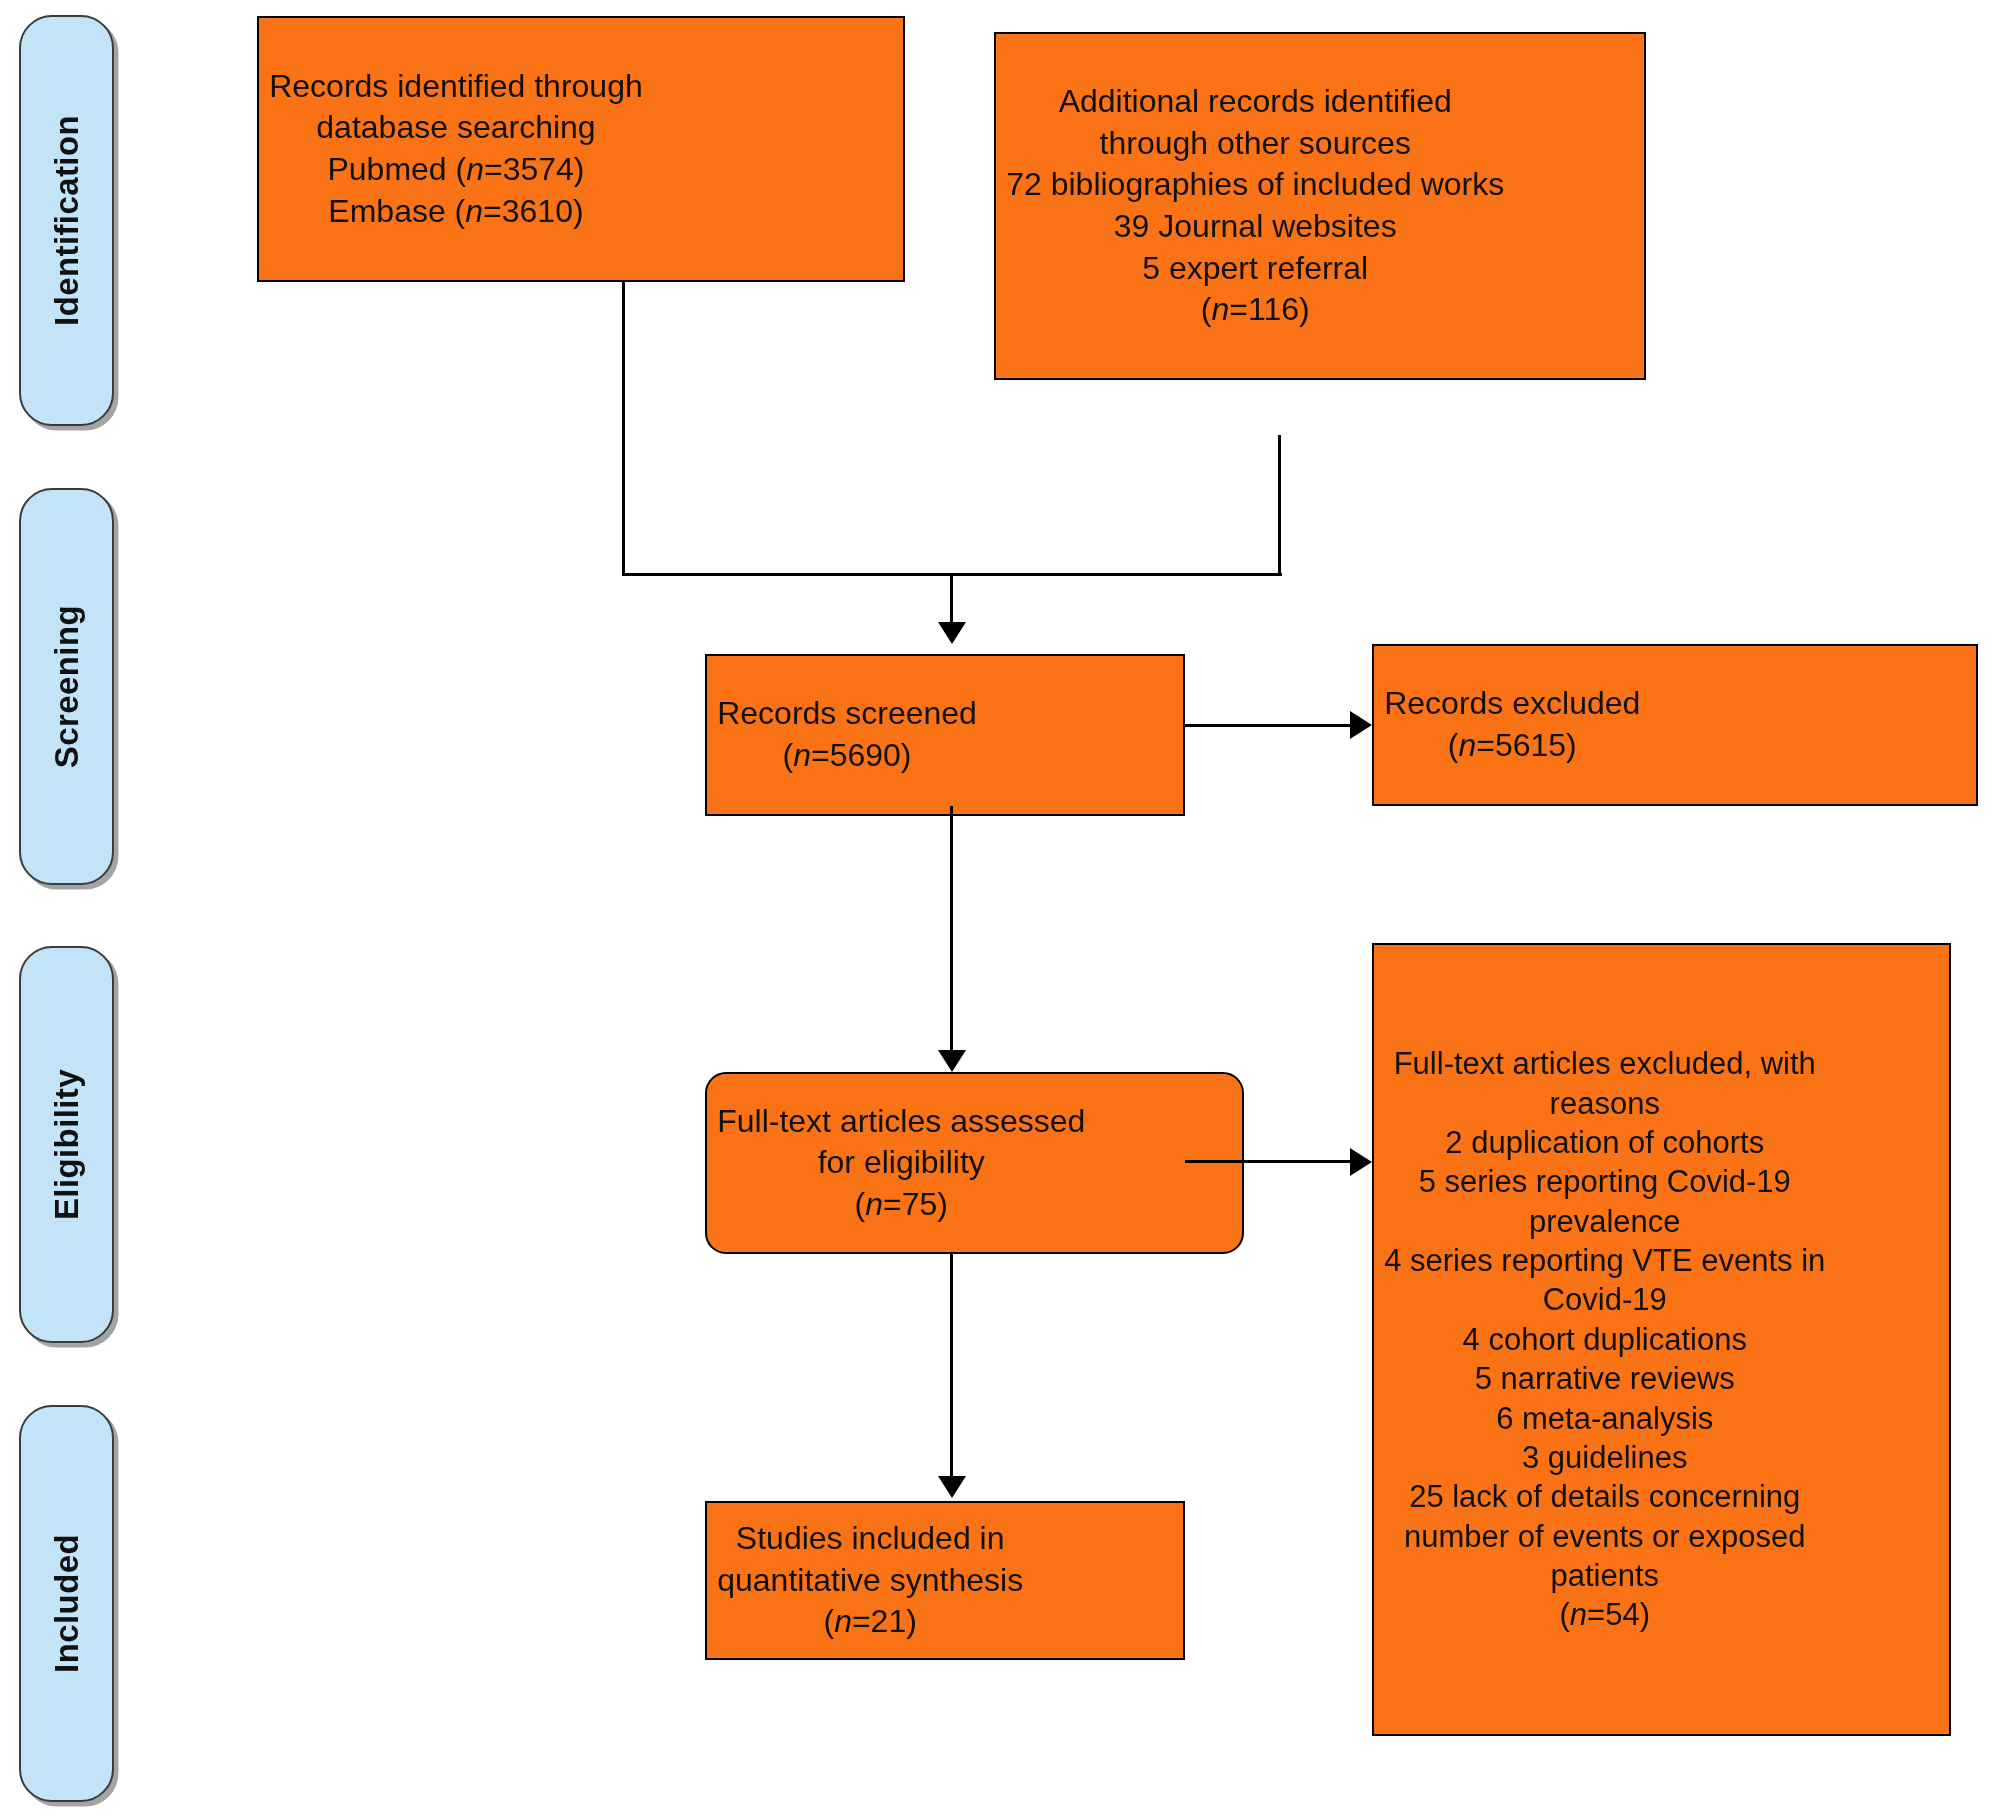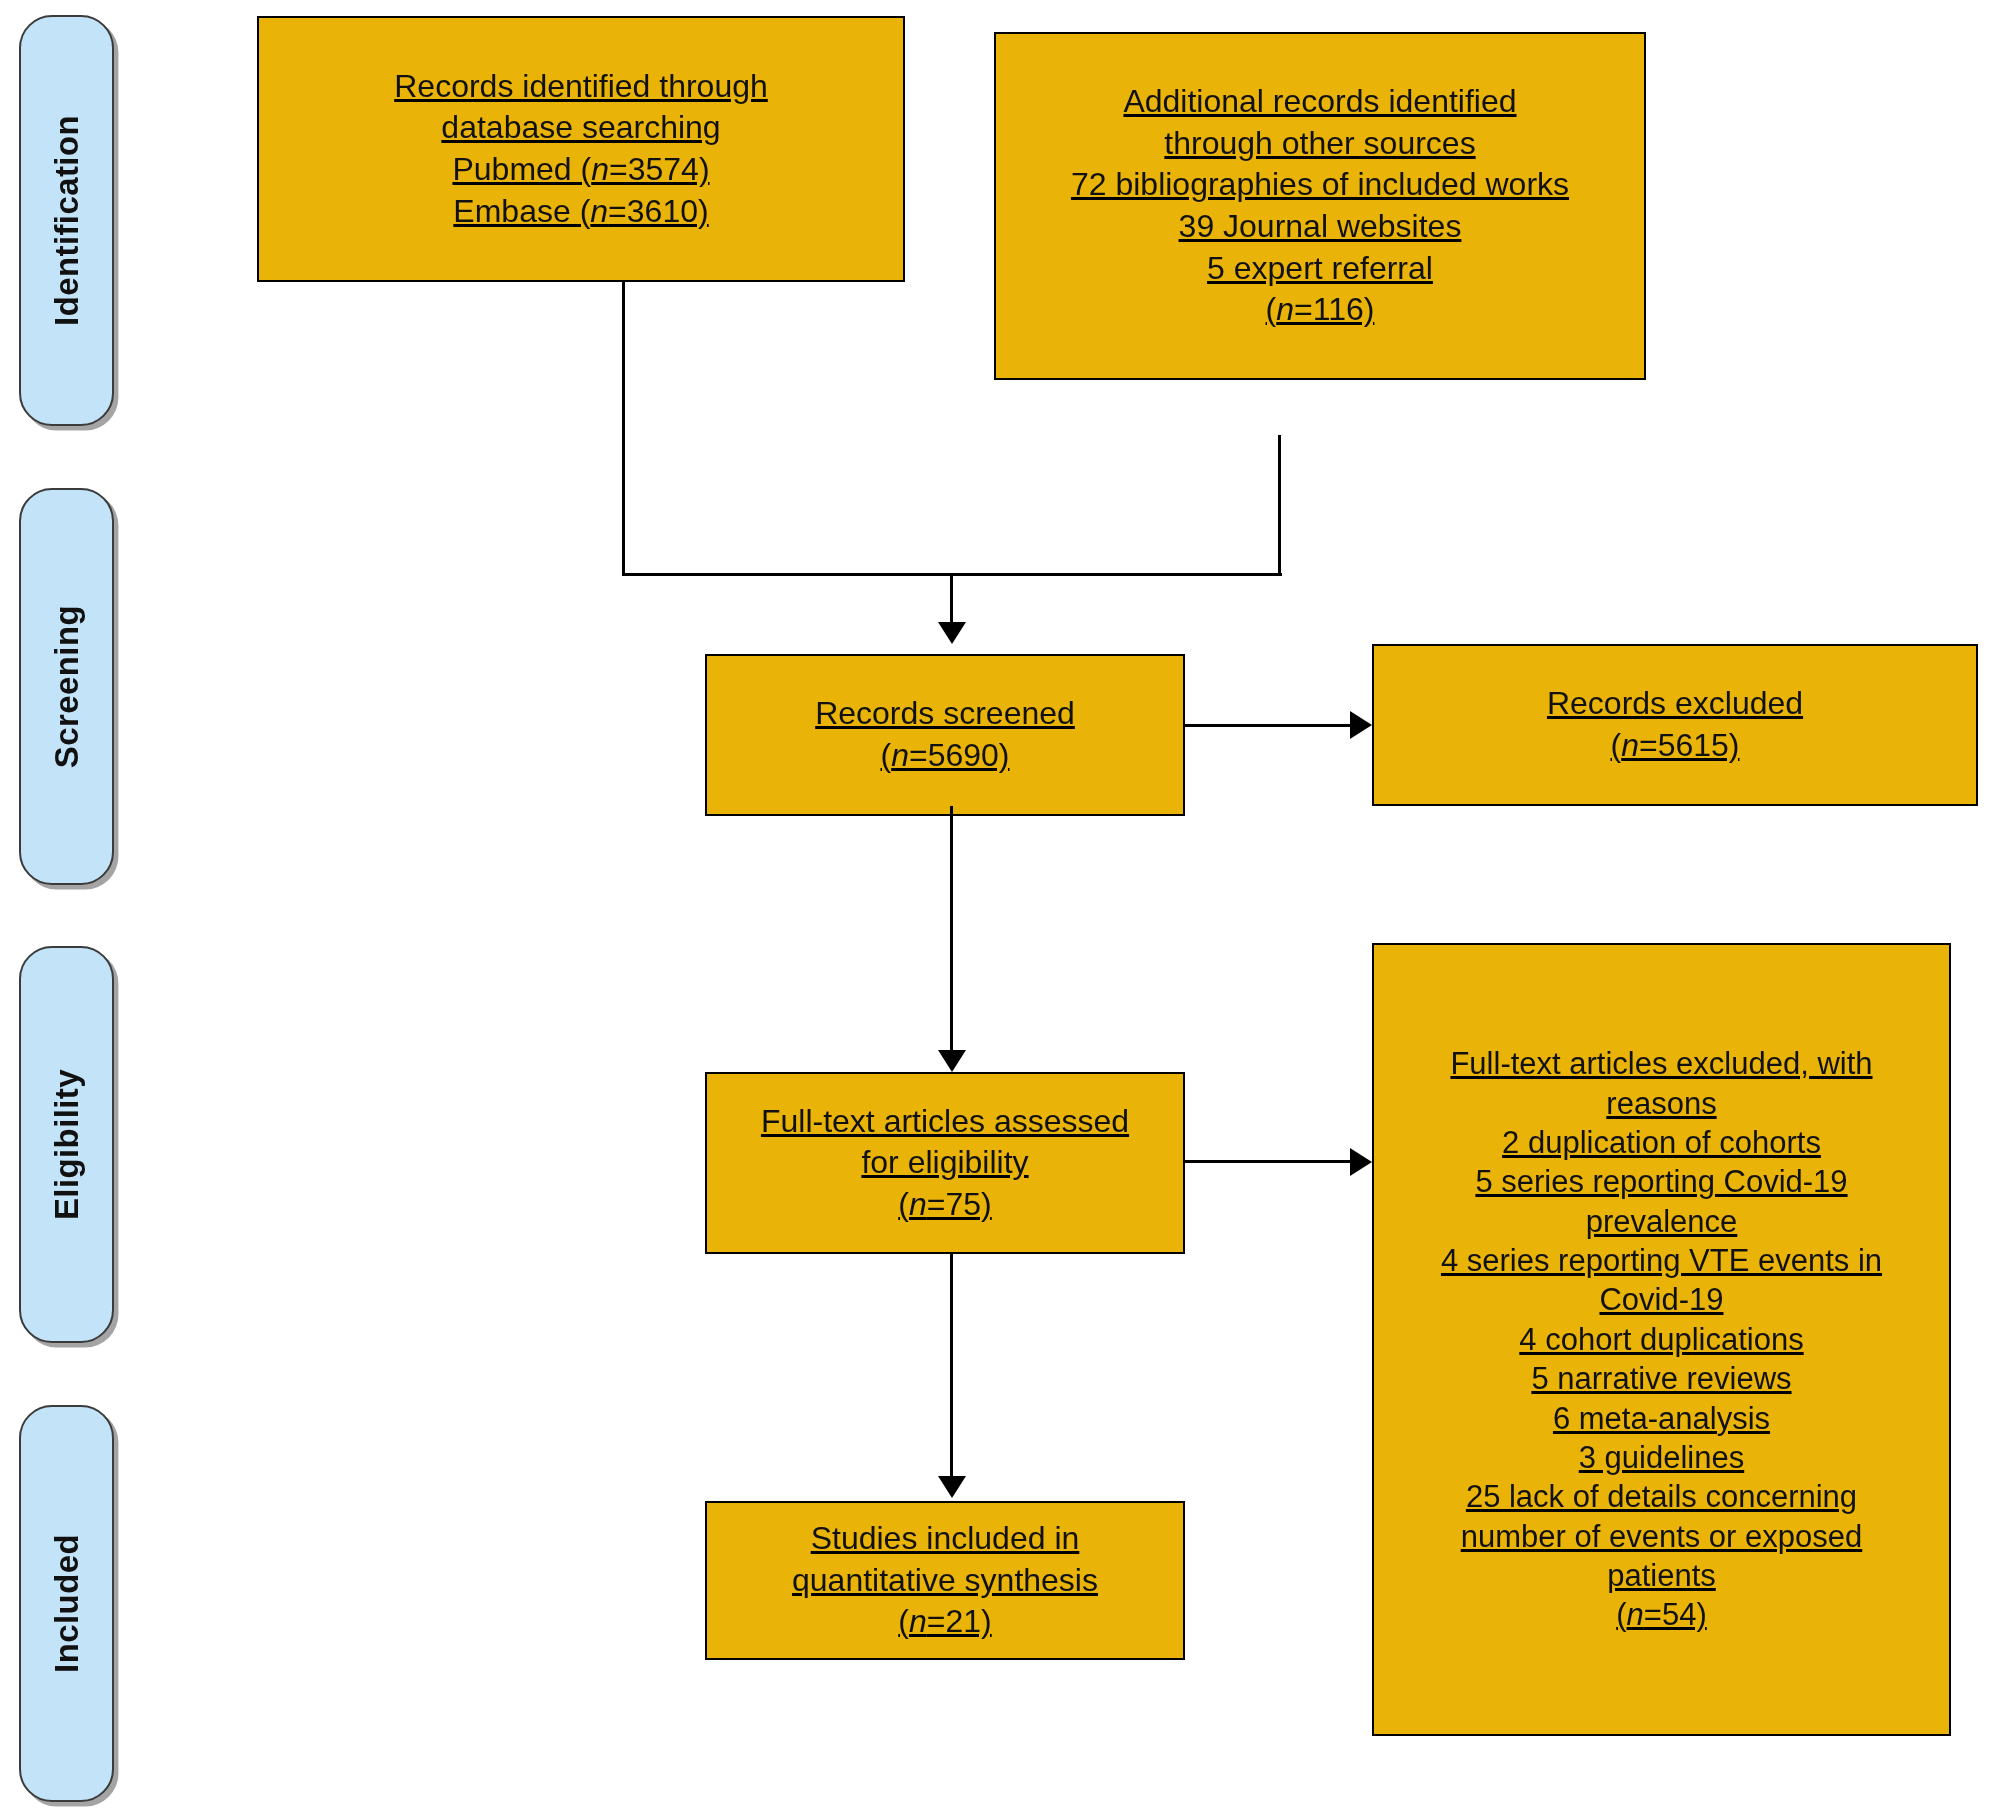--- a/index.html
+++ b/index.html
@@ -30,29 +30,28 @@
     font-weight:bold;
     font-size:33px;
     letter-spacing:0.4px;
     color:#111111;
     white-space:nowrap;
     line-height:1;
   }
   
   .flow-box{
     position:absolute;
-    background:#eab308;
+    background:#f97316;
     border:2.9px solid #000000;
     box-sizing:border-box;
     display:flex;
     align-items:center;
-    justify-content:center;
+    justify-content:flex-start;
     text-align:center;
     padding:4.4px 10.2px;
-    text-decoration:underline;
   }
   .flow-box .box-text{
     font-size:32px;
     line-height:1.30;
     color:#111111;
     white-space:pre-line;
   }
   .flow-box.tight .box-text{
     font-size:31px;
     line-height:1.27;
@@ -132,21 +131,21 @@
     <span class="box-text">Records excluded
 (<span class="n-italic">n</span>=5615)</span>
   </div>
 
   <div class="conn conn-h" style="left:1185px; top:724px; width:167px; height:2.9px;"></div>
   <div class="arrow-right" style="left:1350px; top:711px;"></div>
 
   <div class="conn conn-v" style="left:950px; top:806px; width:2.9px; height:248px;"></div>
   <div class="arrow-down" style="left:938px; top:1050px;"></div>
 
-  <div class="flow-box" style="left:705px; top:1072px; width:480px; height:182px;">
+  <div class="flow-box" style="left:705px; top:1072px; width:539px; height:182px;border-radius:21px;">
     <span class="box-text">Full-text articles assessed
 for eligibility
 (<span class="n-italic">n</span>=75)</span>
   </div>
 
   <div class="flow-box tight" style="left:1372px; top:909px; width:579px; height:793px;margin-top:34px;">
     <span class="box-text">Full-text articles excluded, with
 reasons
 2 duplication of cohorts
 5 series reporting Covid-19

